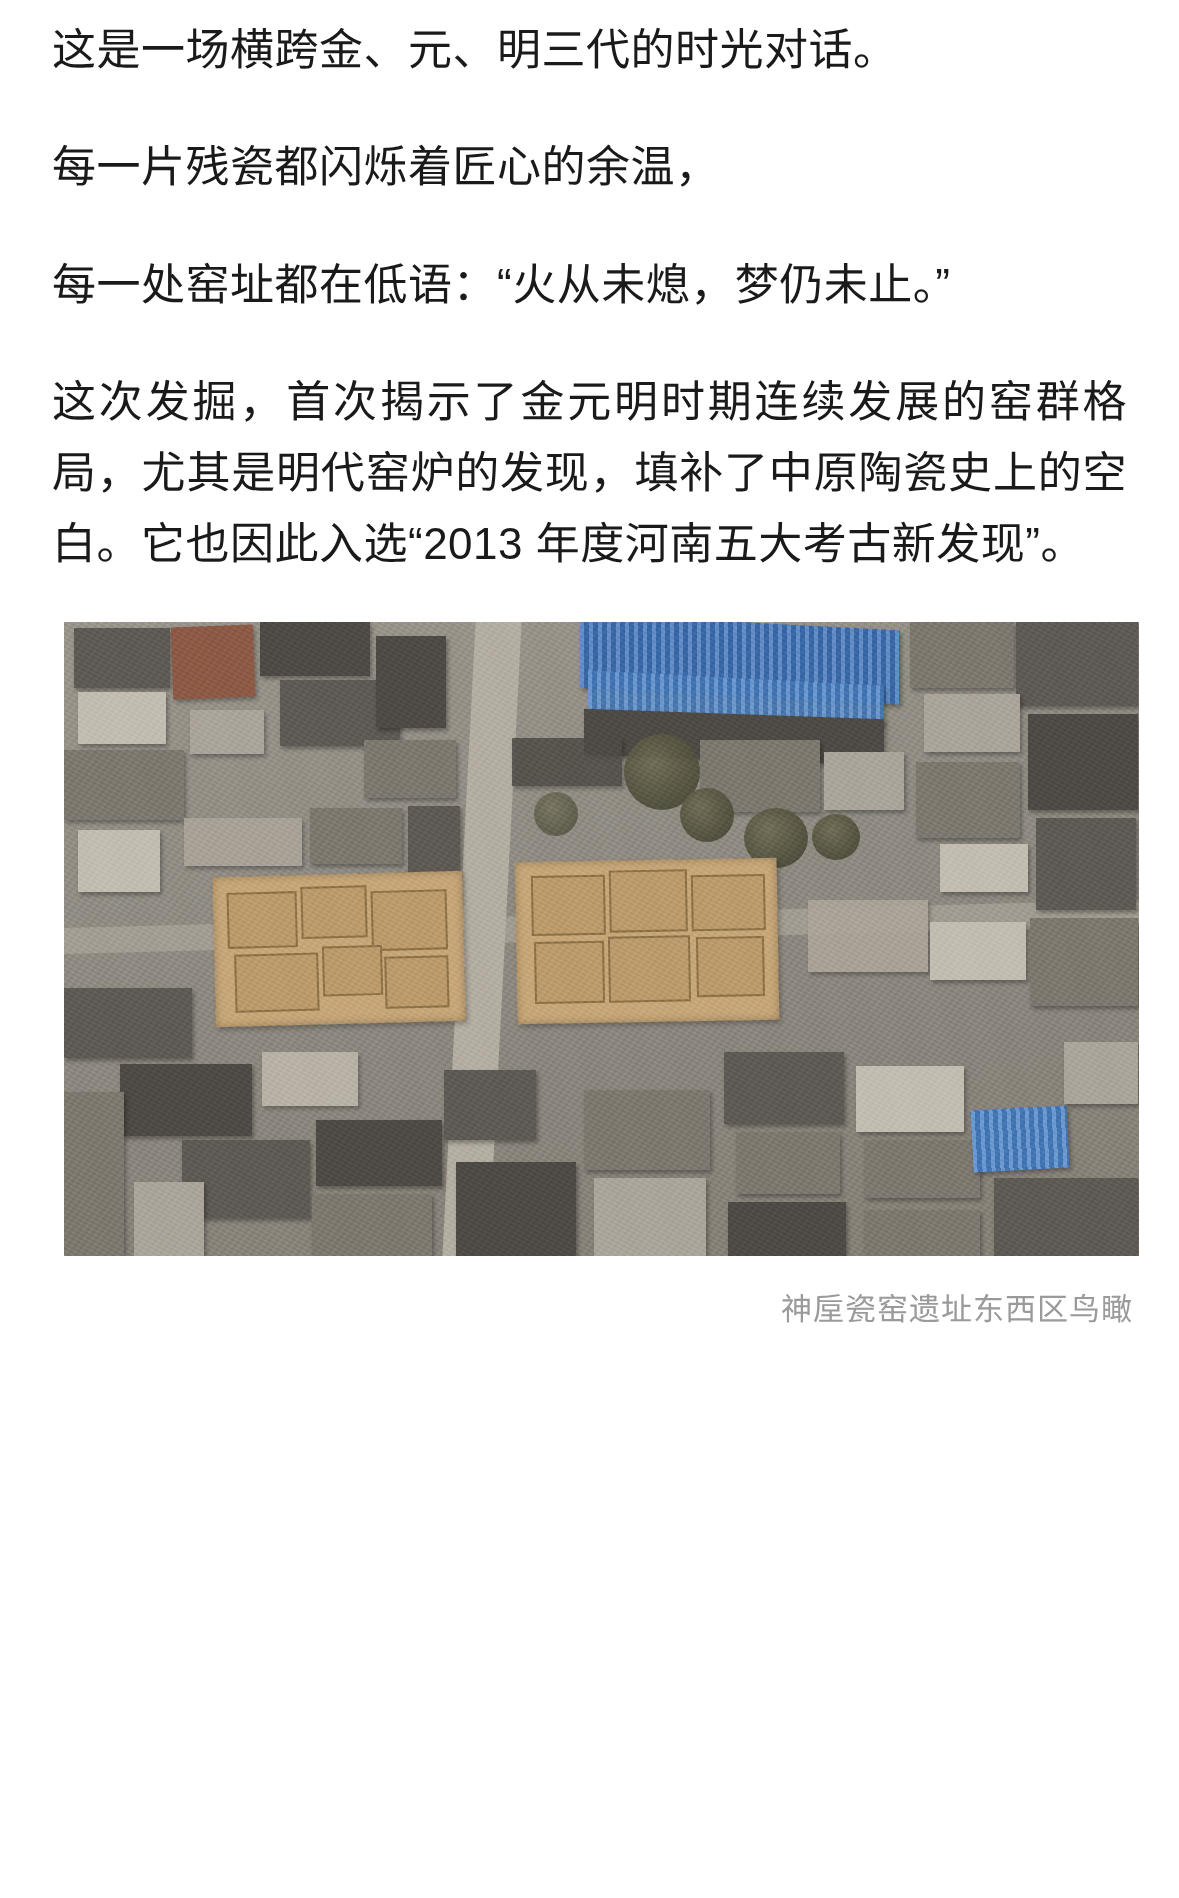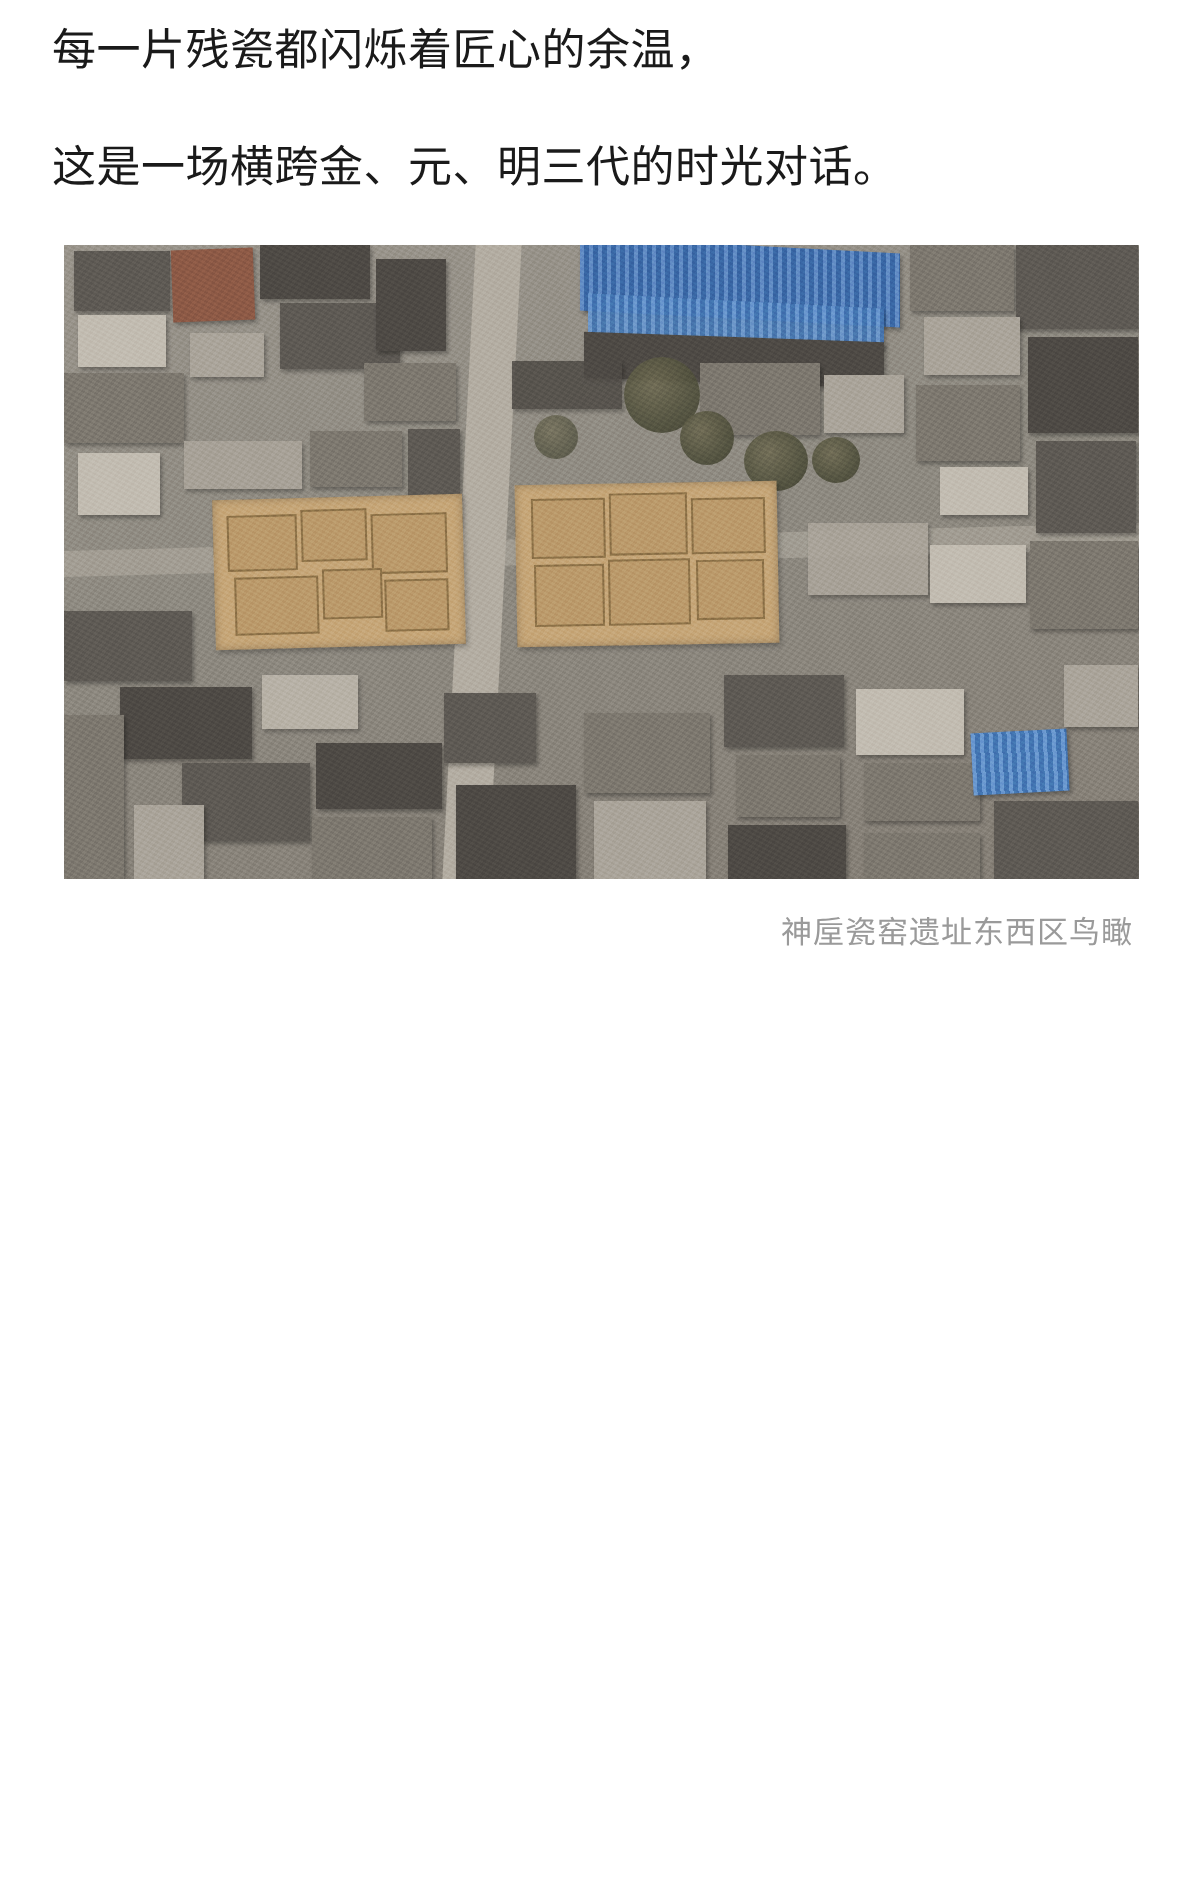--- a/index.html
+++ b/index.html
@@ -106,22 +106,24 @@
     color: #9a9a9a;
     padding: 28px 6px 0 0;
     letter-spacing: 1px;
   }
 </style>
 </head>
 <body>
 
 <div class="article">
 
+  <p class="para">这是一场横跨金、元、明三代的时光对话。</p>
   <p class="para">每一片残瓷都闪烁着匠心的余温，</p>
-  <p class="para">这是一场横跨金、元、明三代的时光对话。</p>
+  <p class="para">每一处窑址都在低语：“火从未熄，梦仍未止。”</p>
+  <p class="para">这次发掘，首次揭示了金元明时期连续发展的窑群格局，尤其是明代窑炉的发现，填补了中原陶瓷史上的空白。它也因此入选“2013 年度河南五大考古新发现”。</p>
 
   <figure class="figure">
     <div class="photo-wrap" aria-label="神垕瓷窑遗址东西区航拍照片">
       <div class="photo">
 
         <div class="road" style="left:395px; top:0; width:46px; height:634px; transform:skewX(-3deg);"></div>
         <div class="road" style="left:0; top:292px; width:1075px; height:26px; transform:skewY(-1.5deg); opacity:.55;"></div>
         <div class="road" style="left:690px; top:0; width:20px; height:300px; opacity:.45;"></div>
 
         <div class="blk roof-dark" style="left:10px; top:6px; width:96px; height:60px;"></div>

